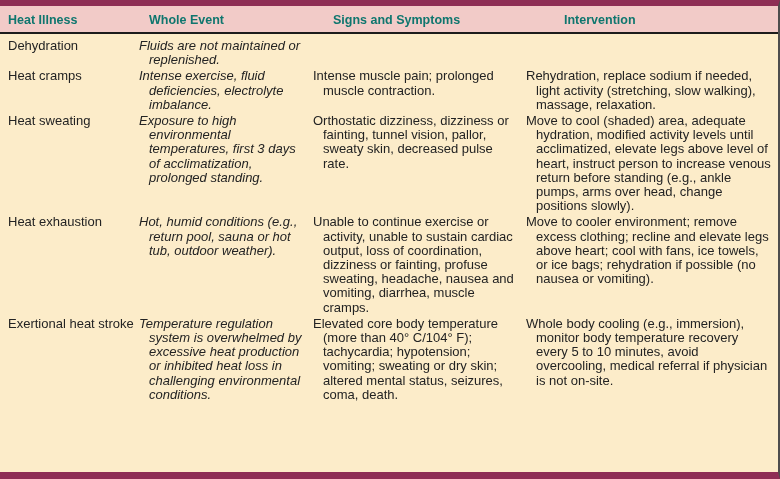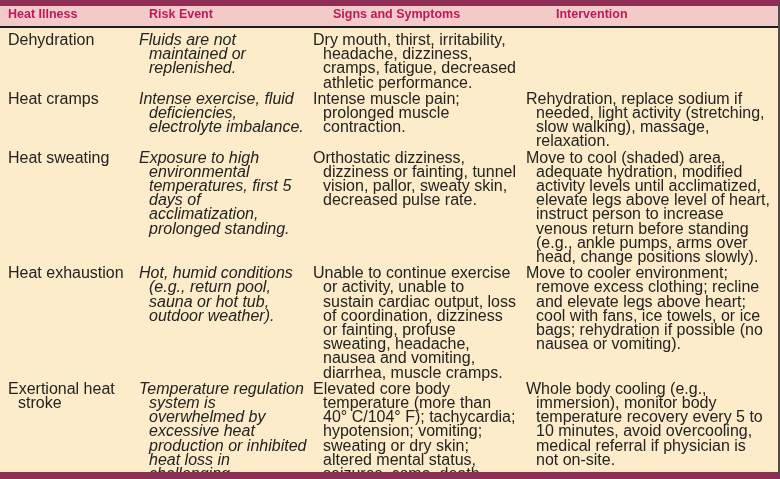--- a/index.html
+++ b/index.html
@@ -20,79 +20,78 @@
     overflow: hidden;
     color: #232323;
   }
   .header-row {
     display: flex;
     background: #f2cbc8;
     border-bottom: 2px solid #1c1c1c;
     font-weight: 700;
     font-size: 12.5px;
     line-height: 15px;
-    padding: 1px 0 4px 0;
-    color: #be185d;
+    padding: 7px 0 4px 0;
+    color: #0f766e;
     align-items: flex-end;
   }
   .body-rows {
     padding-top: 5px;
   }
   .row {
     display: flex;
     margin-bottom: 2px;
-    font-size: 16px;
+    font-size: 13px;
     line-height: 14.2px;
   }
   .cell {
     box-sizing: border-box;
   }
   .c1 { width: 149px; padding-left: 8px; }
   .c2 { width: 184px; padding-right: 14px; }
   .c3 { width: 223px; padding-right: 20px; }
-  .c4 { flex: 1; padding-right: 6px; }
+  .c4 { flex: 1; padding-right: 6px; margin-left: 8px; }
   .row .cell {
     
     text-indent: -10px;
   }
   .row .c1 { padding-left: 18px; }
   .row .c2 { padding-left: 10px; margin-left: -10px; font-style: italic; }
   .row .c3 { padding-left: 10px; margin-left: -10px; }
   .row .c4 { padding-left: 10px; margin-left: -10px; }
 </style>
 </head>
 <body>
 
 <div class="table-wrap">
 
   <div class="header-row">
     <div class="cell c1">Heat Illness</div>
-    <div class="cell c2">Risk Event</div>
+    <div class="cell c2">Whole Event</div>
     <div class="cell c3">Signs and Symptoms</div>
     <div class="cell c4">Intervention</div>
   </div>
 
   <div class="body-rows">
 
     <div class="row">
       <div class="cell c1">Dehydration</div>
       <div class="cell c2">Fluids are not maintained or replenished.</div>
-      <div class="cell c3">Dry mouth, thirst, irritability, headache, dizziness, cramps, fatigue, decreased athletic performance.</div>
     </div>
 
     <div class="row">
       <div class="cell c1">Heat cramps</div>
       <div class="cell c2">Intense exercise, fluid deficiencies, electrolyte imbalance.</div>
       <div class="cell c3">Intense muscle pain; prolonged muscle contraction.</div>
       <div class="cell c4">Rehydration, replace sodium if needed, light activity (stretching, slow walking), massage, relaxation.</div>
     </div>
 
     <div class="row">
       <div class="cell c1">Heat sweating</div>
-      <div class="cell c2">Exposure to high environmental temperatures, first 5 days of acclimatization, prolonged standing.</div>
+      <div class="cell c2">Exposure to high environmental temperatures, first 3 days of acclimatization, prolonged standing.</div>
       <div class="cell c3">Orthostatic dizziness, dizziness or fainting, tunnel vision, pallor, sweaty skin, decreased pulse rate.</div>
       <div class="cell c4">Move to cool (shaded) area, adequate hydration, modified activity levels until acclimatized, elevate legs above level of heart, instruct person to increase venous return before standing (e.g., ankle pumps, arms over head, change positions slowly).</div>
     </div>
 
     <div class="row">
       <div class="cell c1">Heat exhaustion</div>
       <div class="cell c2">Hot, humid conditions (e.g., return pool, sauna or hot tub, outdoor weather).</div>
       <div class="cell c3">Unable to continue exercise or activity, unable to sustain cardiac output, loss of coordination, dizziness or fainting, profuse sweating, headache, nausea and vomiting, diarrhea, muscle cramps.</div>
       <div class="cell c4">Move to cooler environment; remove excess clothing; recline and elevate legs above heart; cool with fans, ice towels, or ice bags; rehydration if possible (no nausea or vomiting).</div>
     </div>

